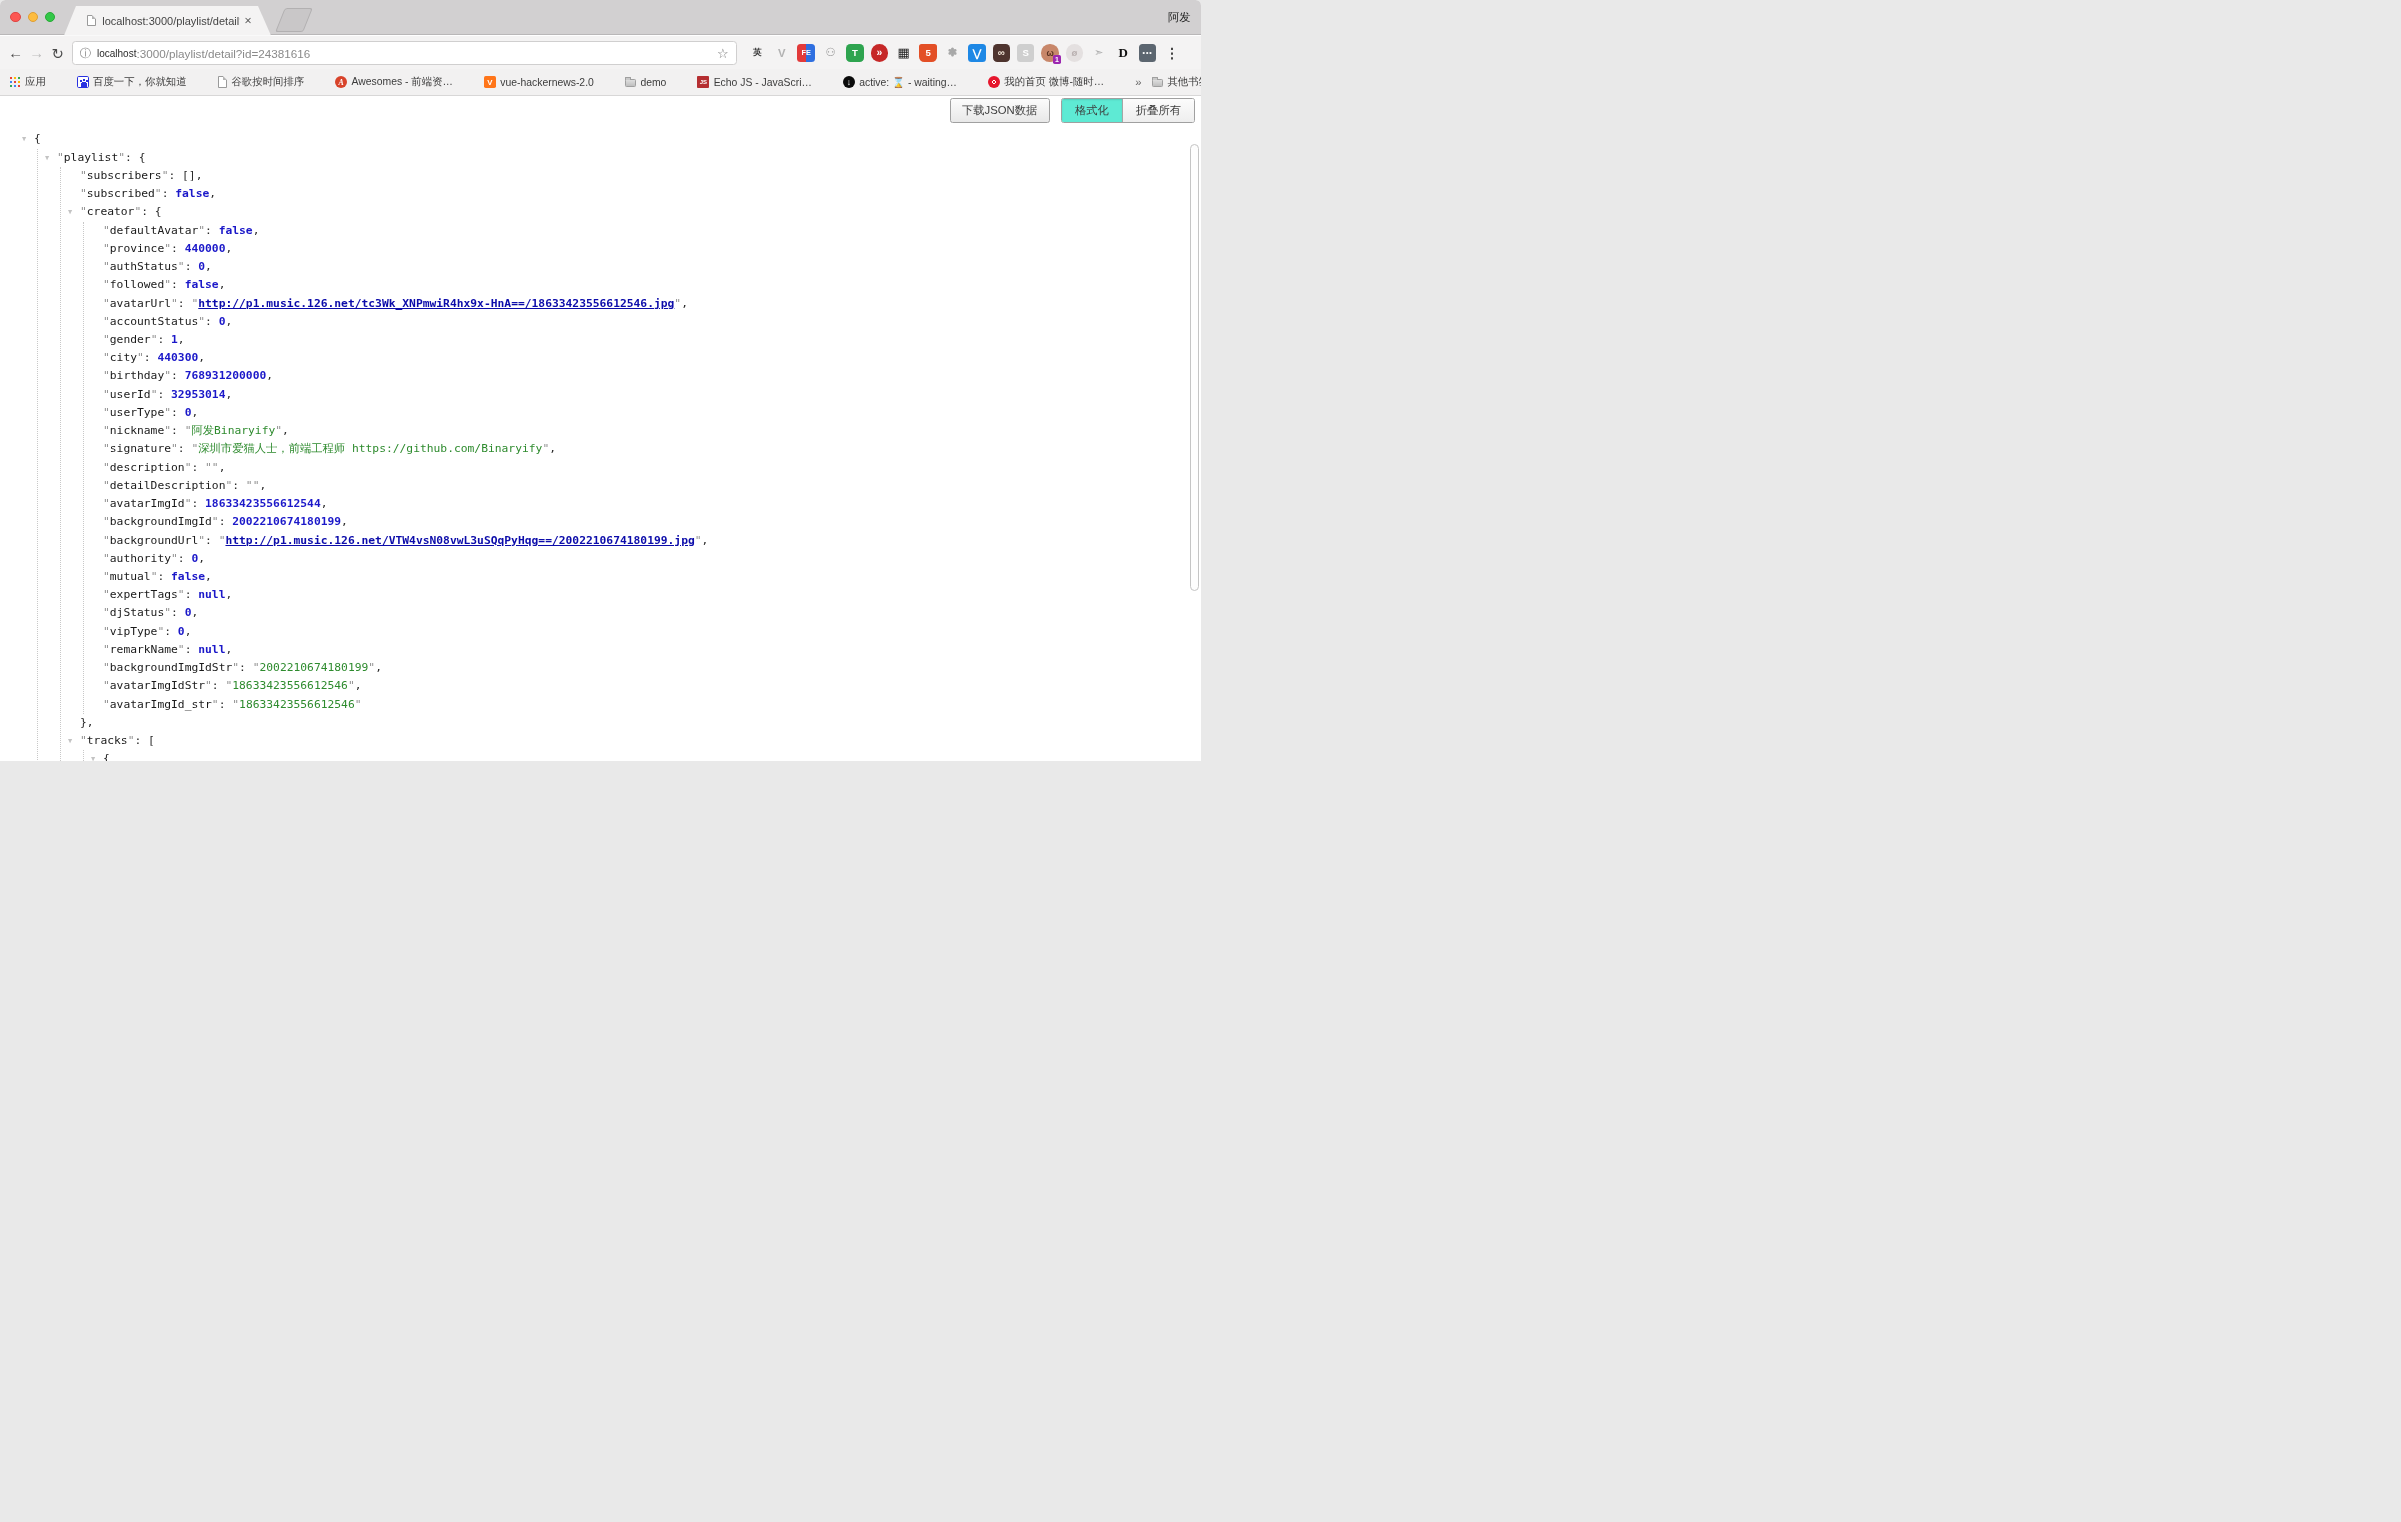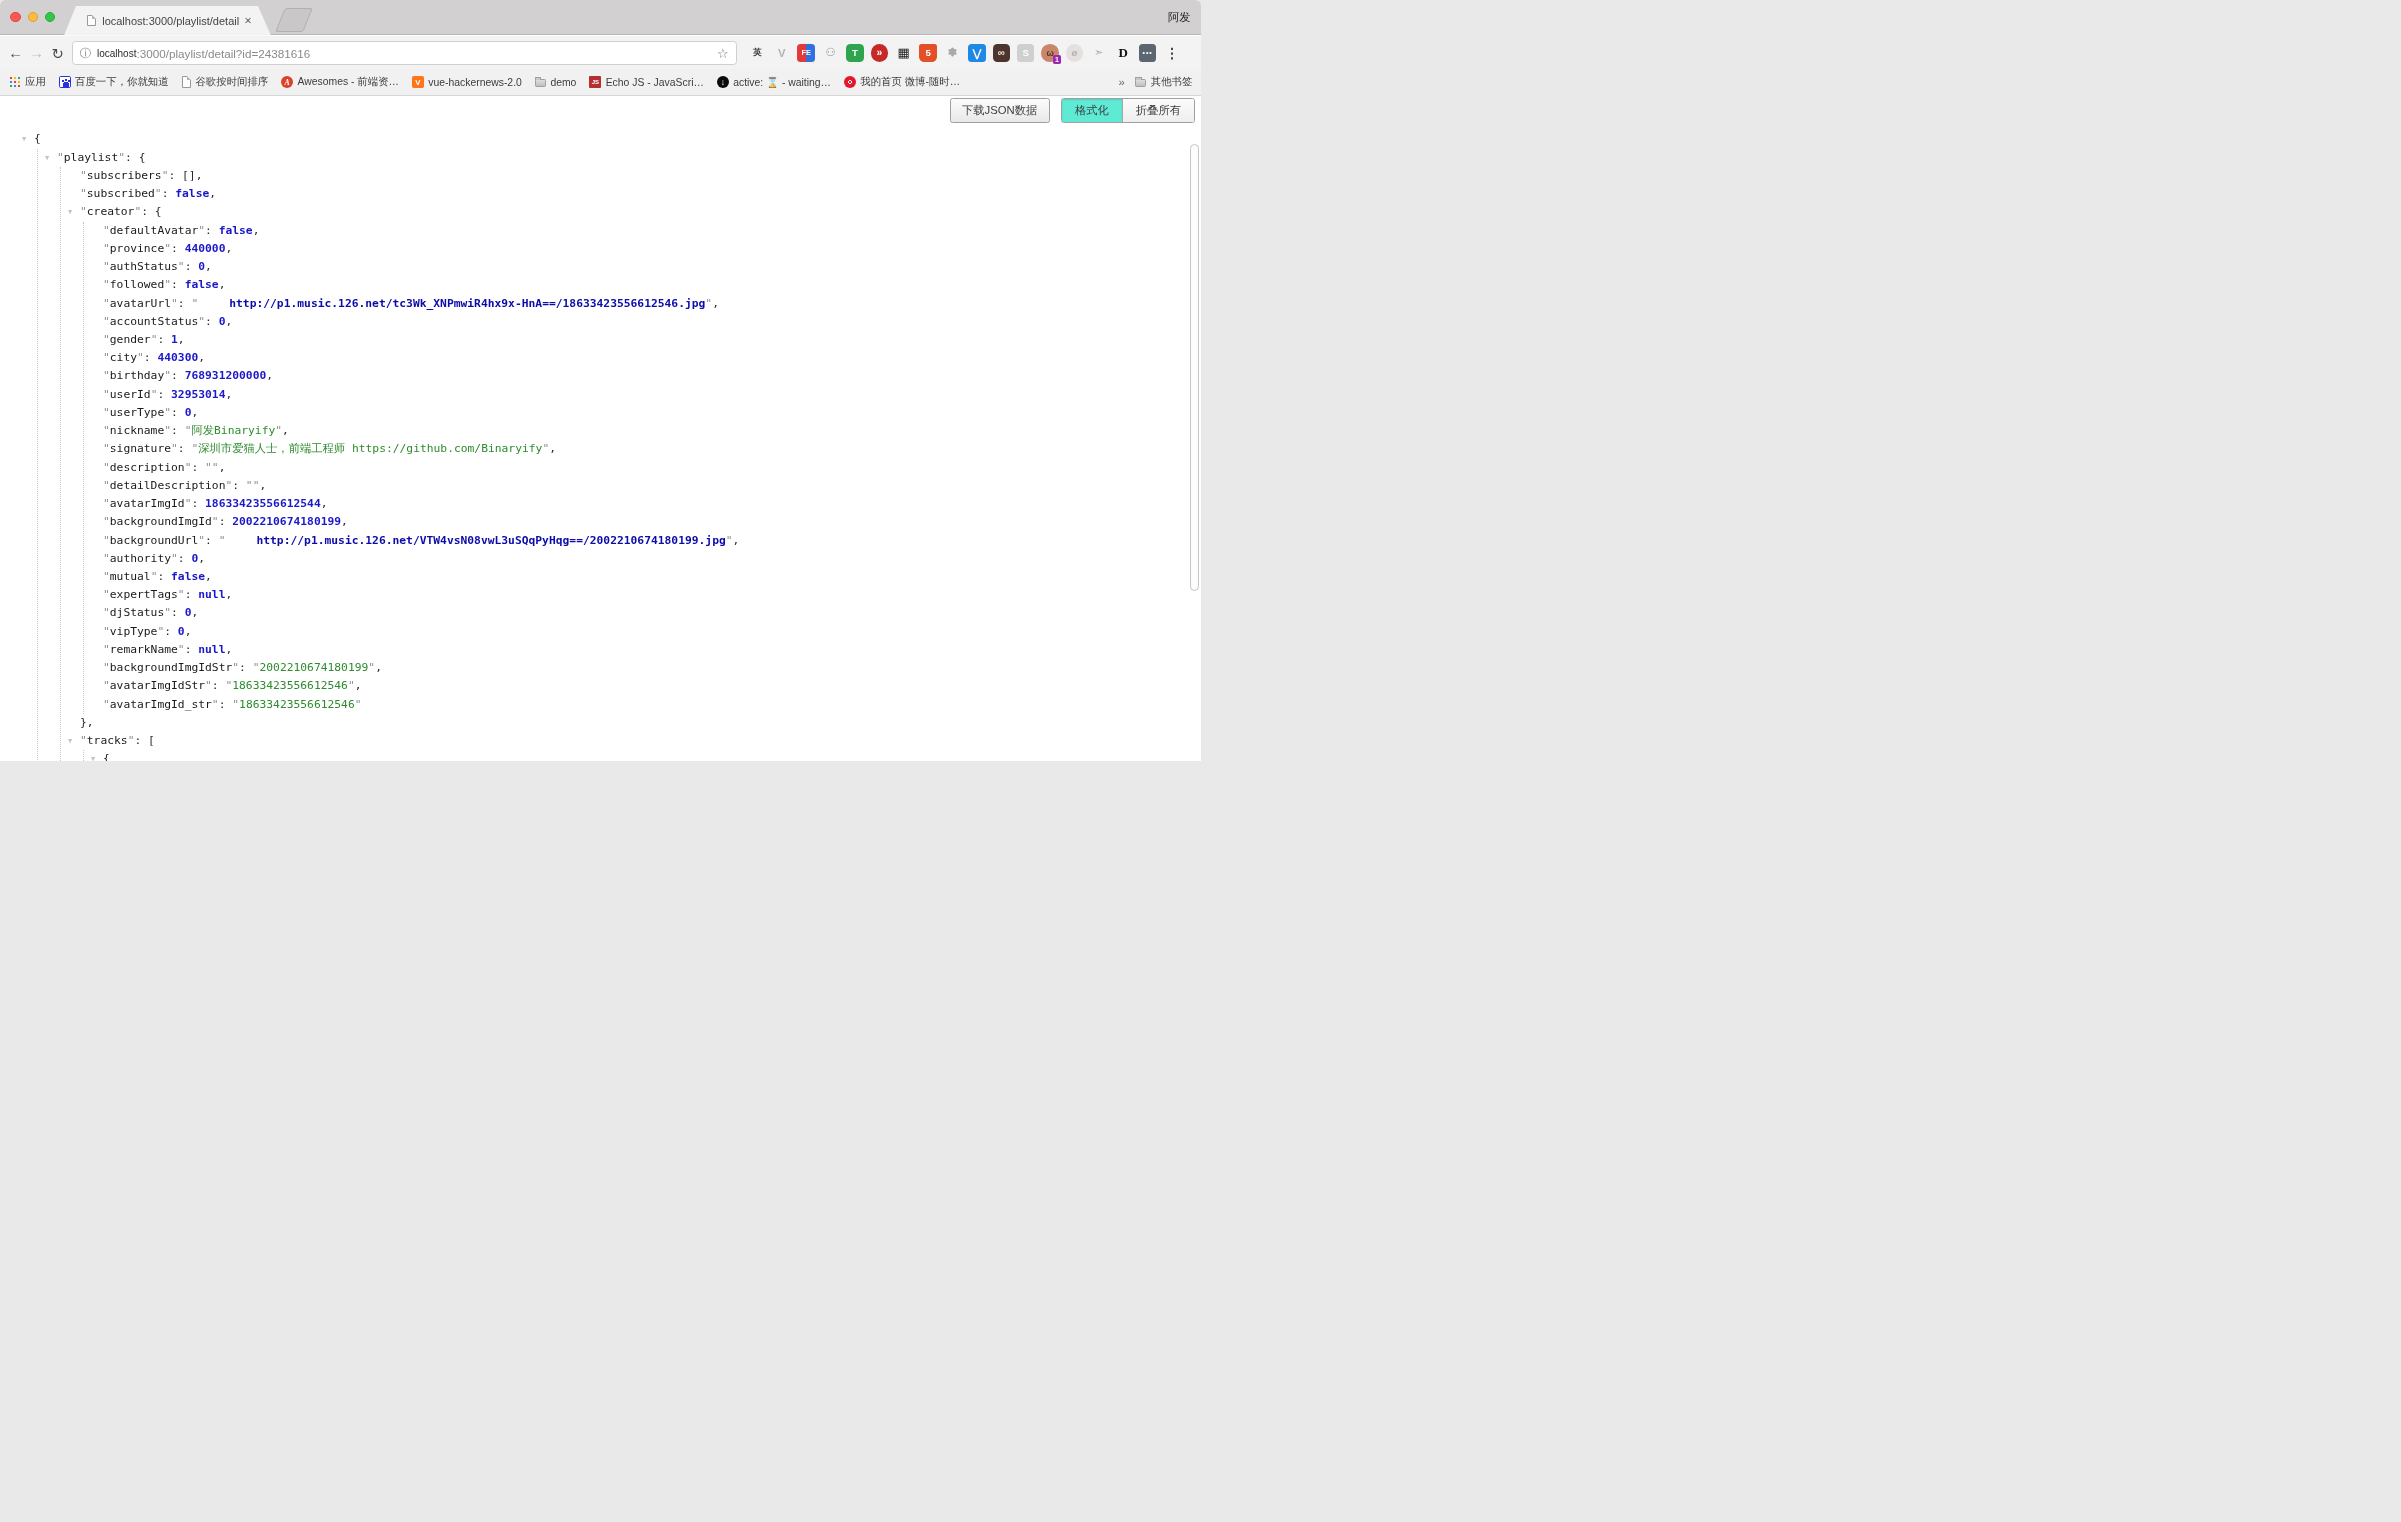--- a/index.html
+++ b/index.html
@@ -56,21 +56,21 @@
   .x-weibo{color:#b9b0b0;background:#e4e0e0;border-radius:50%;}
   .x-bird{color:#adadad;font-size:11.3px;font-weight:normal;}
   .x-dark{color:#111;font-size:13px;font-family:"Liberation Serif",serif;}
   .x-more{background:#5c6670;color:#fff;border-radius:3.5px;font-size:7px;letter-spacing:0.9px;}
   .x-badge{position:absolute;right:-2.6px;bottom:-2.6px;background:#9c27b0;color:#fff;font-size:7px;font-weight:bold;
            width:8.7px;height:9.6px;border-radius:1.7px;display:flex;align-items:center;justify-content:center;}
   .menu-ic{font-size:14px;color:#454545;margin:0 8.7px 0 8.7px;font-weight:bold;}
 
   
   .bmbar{position:absolute;top:69px;left:0;right:0;height:27px;background:#f2f1f1;border-bottom:0.9px solid #d8d7d7;
-         display:flex;align-items:center;padding:0 8.7px;gap:13px;font-size:10.4px;color:#3c3c3c;}
+         display:flex;align-items:center;padding:0 8.7px;gap:31px;font-size:10.4px;color:#3c3c3c;}
   .bm-item{display:flex;align-items:center;gap:4.3px;white-space:nowrap;}
   .bm-ic{width:12px;height:12px;display:inline-flex;align-items:center;justify-content:center;flex:0 0 auto;
          font-size:7.8px;font-weight:bold;color:#fff;}
   .bi-apps{background-image:
       radial-gradient(circle 1.2px at 2.2px 2.2px,#ea4335 98%,transparent),
       radial-gradient(circle 1.2px at 6px 2.2px,#fbbc05 98%,transparent),
       radial-gradient(circle 1.2px at 10px 2.2px,#34a853 98%,transparent),
       radial-gradient(circle 1.2px at 2.2px 6px,#4285f4 98%,transparent),
       radial-gradient(circle 1.2px at 6px 6px,#ea4335 98%,transparent),
       radial-gradient(circle 1.2px at 10px 6px,#fbbc05 98%,transparent),
@@ -105,21 +105,21 @@
   .seg-idle{background:linear-gradient(180deg,#fcfcfc,#eeeeee);border-left:0.9px solid #a6a6a6;}
 
   .json-area{position:absolute;inset:0;font-family:"DejaVu Sans Mono","Liberation Mono",monospace;font-size:11.3px;}
   .json-line{position:absolute;left:0;right:0;height:18px;line-height:18px;white-space:nowrap;}
   .tri{position:absolute;top:0;font-size:7px;color:var(--arrow-color);line-height:18px;}
   .t-k{color:var(--key-color);}
   .t-q{color:var(--quote-color);}
   .t-p{color:var(--punct-color);}
   .t-n,.t-b,.t-u{color:var(--number-color);font-weight:bold;}
   .t-s{color:var(--string-color);}
-  .t-l{color:var(--link-color);font-weight:bold;margin-left:31px;}
+  .t-l{color:var(--link-color);font-weight:bold;text-decoration:underline;}
   .guide{position:absolute;width:0;border-left:0.9px dotted var(--guide-color);}
   .scroll-thumb{position:absolute;left:1190px;top:47px;width:8.7px;height:447px;border:0.9px solid #c4c4c4;border-radius:5.2px;background:#fdfdfd;}
 </style>
 </head>
 <body>
 
 <div class="window">
 
   <div class="titlebar">
     <span class="traffic t-red"></span>

